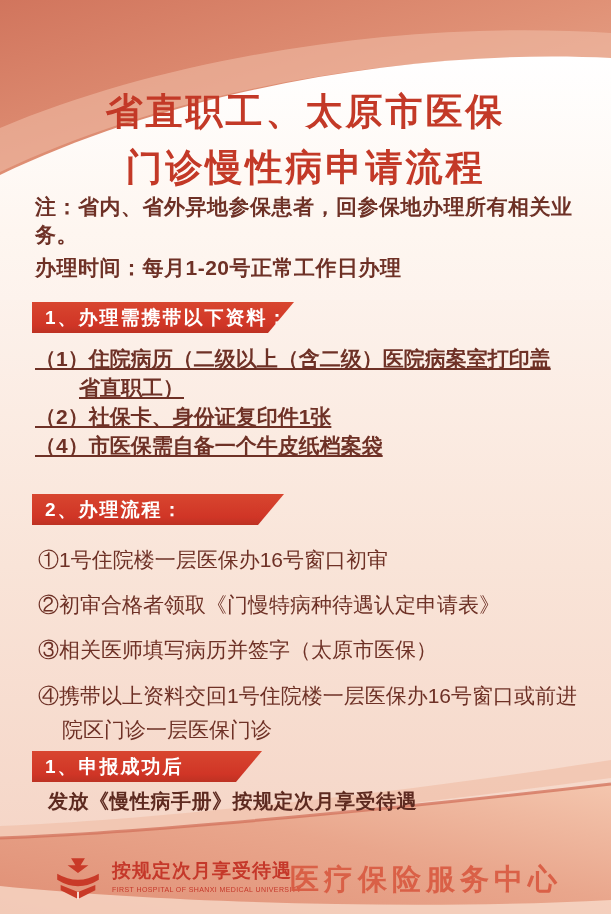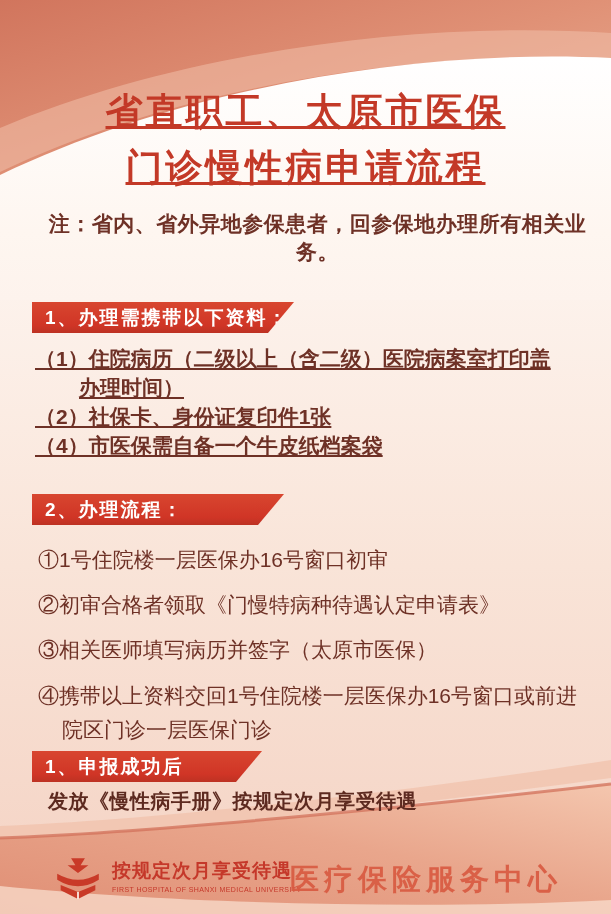--- a/index.html
+++ b/index.html
@@ -11,25 +11,25 @@
   .poster{
     position:relative;width:611px;height:914px;overflow:hidden;
     background:linear-gradient(180deg,#fdf3ed 30%,#f9e4d8 62%,#f4d2c3 100%);
   }
   .hero,.foot-wave{position:absolute;left:0;width:611px;display:block;}
   .hero{top:0;height:300px;}
   .foot-wave{bottom:0;height:180px;}
   .title{
     position:absolute;top:84px;left:0;width:611px;text-align:center;
     font-family:"Liberation Serif", serif;font-weight:700;
-    font-size:37px;line-height:56px;color:#c33927;letter-spacing:3px;text-decoration:underline;
+    font-size:37px;line-height:56px;color:#c33927;letter-spacing:3px;
   }
   .note{
-    position:absolute;top:210px;left:35px;width:565px;
-    font-size:21px;font-weight:700;color:#6e3126;letter-spacing:.5px;text-align:center;
+    position:absolute;top:193px;left:35px;width:565px;
+    font-size:21px;font-weight:700;color:#6e3126;letter-spacing:.5px;
   }
   .time{
     position:absolute;top:254px;left:35px;width:560px;
     font-size:21px;font-weight:700;color:#6e3126;letter-spacing:.5px;
   }
   .banner{
     position:absolute;left:32px;height:31px;line-height:31px;
     padding-left:13px;box-sizing:border-box;
     color:#ffffff;font-size:19px;font-weight:700;letter-spacing:2px;
     background:linear-gradient(180deg,#d8462f 0%,#d03526 75%,#bd3223 100%);
@@ -108,25 +108,26 @@
     <path d="M0,104 C160,98 420,72 611,50" fill="none" stroke="#d2705a" stroke-width="3" opacity="0.75"></path>
     <path d="M0,180 L0,152 C180,170 430,176 611,166 L611,180 Z" fill="#f8ddcd" opacity="0.75"></path>
   </svg>
 
   <div class="title">
     <div>省直职工、太原市医保</div>
     <div>门诊慢性病申请流程</div>
   </div>
 
   <div class="note">注：省内、省外异地参保患者，回参保地办理所有相关业务。</div>
+  <div class="time">办理时间：每月1-20号正常工作日办理</div>
 
   <div class="banner banner-1">1、办理需携带以下资料：</div>
   <div class="items">
     <div>（1）住院病历（二级以上（含二级）医院病案室打印盖</div>
-    <div class="wrap-indent">办理时间）</div>
+    <div class="wrap-indent">省直职工）</div>
     <div>（2）社保卡、身份证复印件1张</div>
     <div>（4）市医保需自备一个牛皮纸档案袋</div>
   </div>
 
   <div class="banner banner-2">2、办理流程：</div>
   <div class="step step-1">①1号住院楼一层医保办16号窗口初审</div>
   <div class="step step-2">②初审合格者领取《门慢特病种待遇认定申请表》</div>
   <div class="step step-3">③相关医师填写病历并签字（太原市医保）</div>
   <div class="step step-4">
     <div>④携带以上资料交回1号住院楼一层医保办16号窗口或前进</div>

